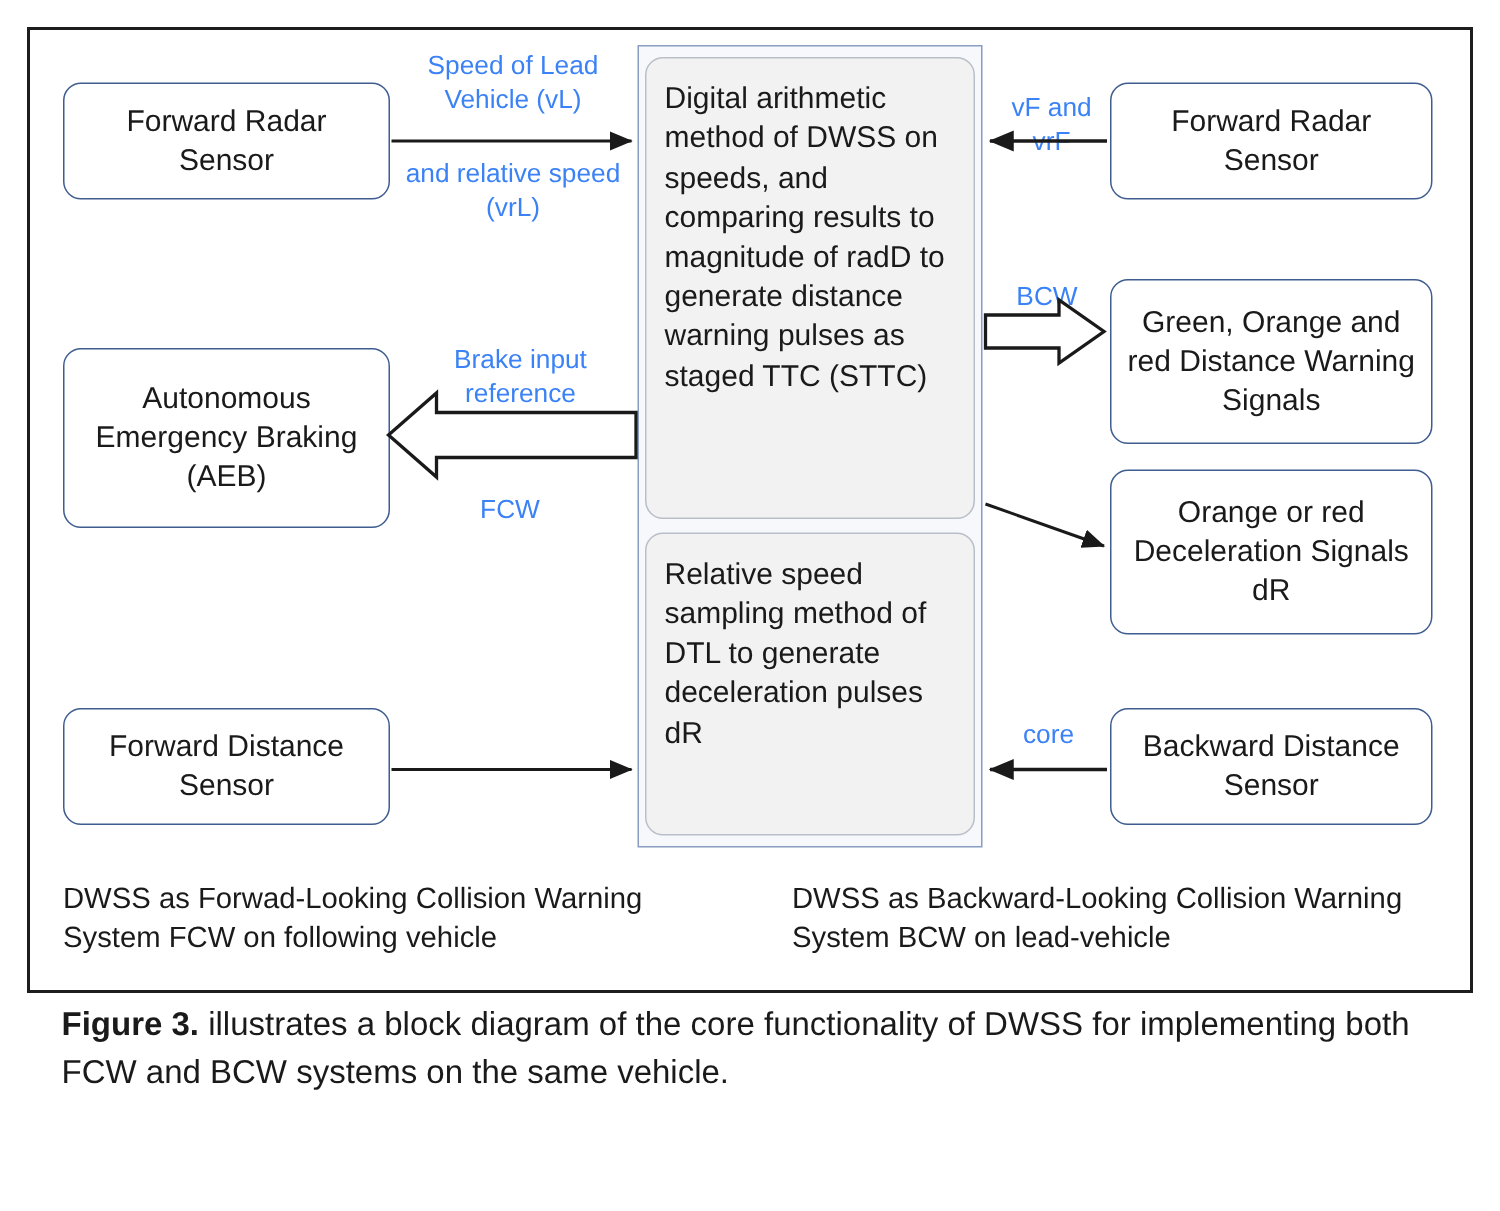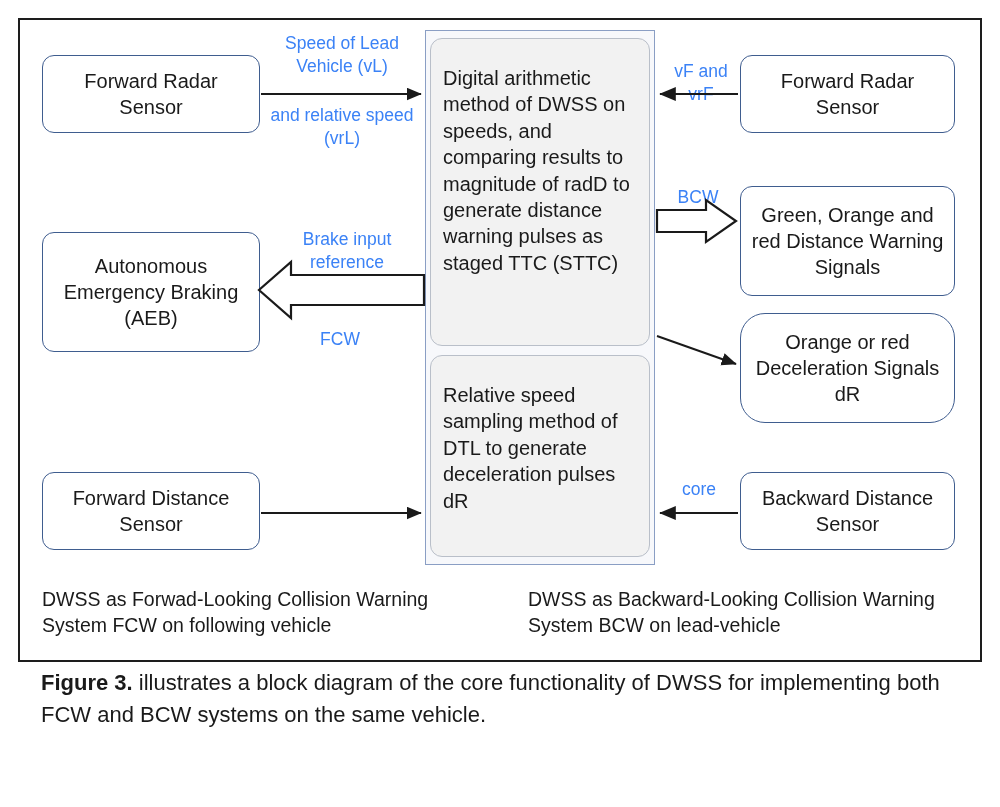--- a/index.html
+++ b/index.html
@@ -57,21 +57,21 @@
   }
   .proc-box {
     position: absolute;
     box-sizing: border-box;
     border: 1.6px solid #b9bfc9;
     border-radius: 12px;
     background: #f2f2f2;
     font-size: 20px;
     line-height: 1.32;
     color: #1a1a1a;
-    padding: 26px 12px;
+    padding: 14px 12px;
     text-align: left;
   }
   
   .edge-label {
     position: absolute;
     font-size: 17.5px;
     line-height: 1.3;
     color: #3b82f6;
     text-align: center;
   }
@@ -115,21 +115,21 @@
   <div class="proc-box" style="left:430px; top:355px; width:220px; height:202px;">Relative speed sampling method of DTL to generate deceleration pulses dR</div>
 
   <div class="rounded-node" style="left:42px; top:55px; width:218px; height:78px;">Forward Radar Sensor</div>
 
   <div class="rounded-node" style="left:740px; top:55px; width:215px; height:78px;">Forward Radar Sensor</div>
 
   <div class="rounded-node" style="left:42px; top:232px; width:218px; height:120px;">Autonomous Emergency Braking (AEB)</div>
 
   <div class="rounded-node" style="left:740px; top:186px; width:215px; height:110px;">Green, Orange and red Distance Warning Signals</div>
 
-  <div class="rounded-node" style="left:740px; top:313px; width:215px; height:110px;border-radius:25px;">Orange or red Deceleration Signals dR</div>
+  <div class="rounded-node" style="left:740px; top:313px; width:215px; height:110px;">Orange or red Deceleration Signals dR</div>
 
   <div class="rounded-node" style="left:42px; top:472px; width:218px; height:78px;">Forward Distance Sensor</div>
 
   <div class="rounded-node" style="left:740px; top:472px; width:215px; height:78px;">Backward Distance Sensor</div>
 
   <div class="edge-label" style="left:262px; top:32px; width:160px;">Speed of Lead Vehicle (vL)</div>
 
   <div class="edge-label" style="left:262px; top:104px; width:160px;">and relative speed (vrL)</div>
 
   <div class="edge-label" style="left:664px; top:60px; width:74px;">vF and vrF</div>

